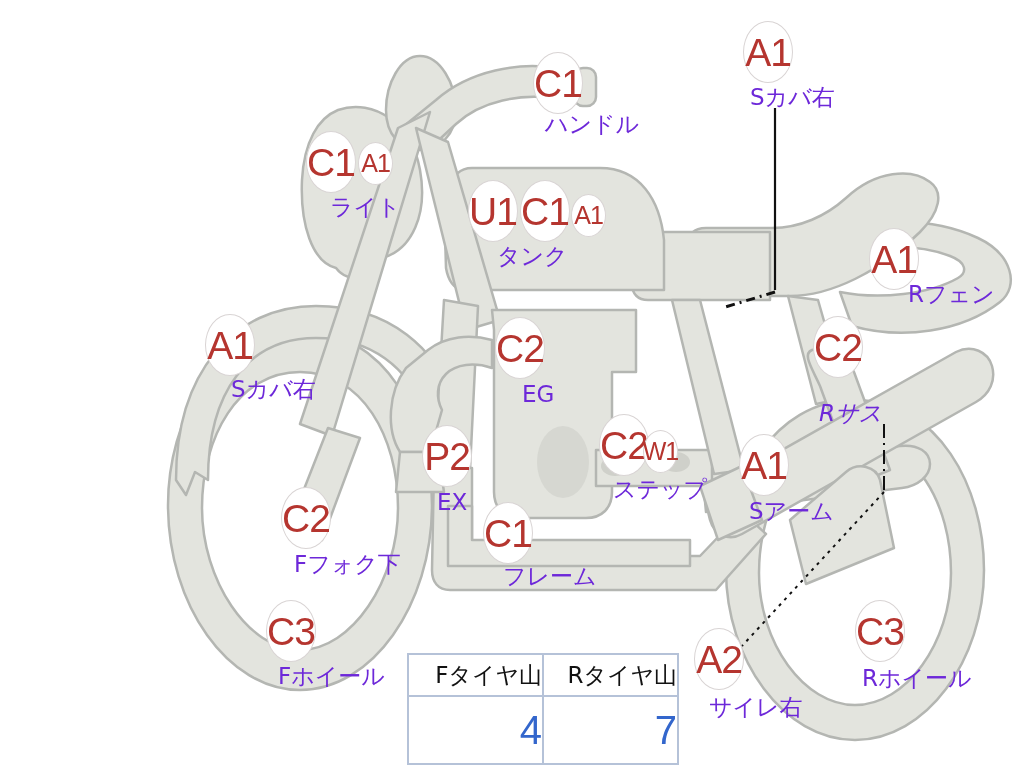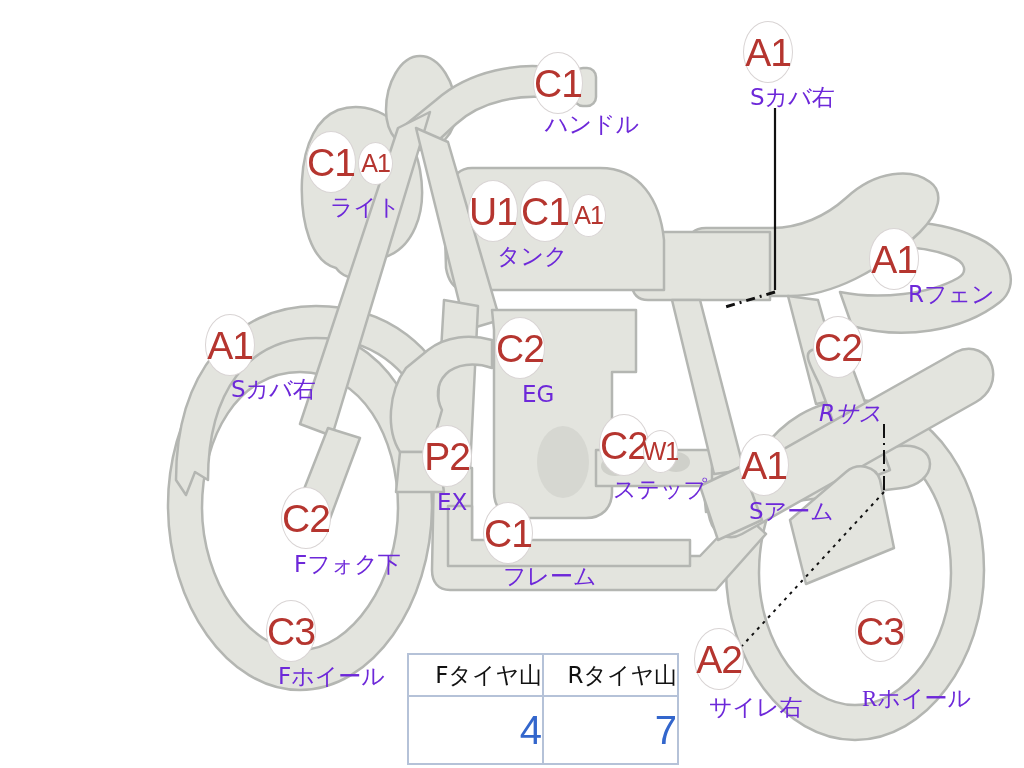--- a/index.html
+++ b/index.html
@@ -395,21 +395,21 @@
   <div class="caption" style="left:231px; top:378px;">Sカバ右</div>
   <div class="caption" style="left:522px; top:383px;">EG</div>
   <div class="caption" style="left:819px; top:402px;font-style:italic;">Rサス</div>
   <div class="caption" style="left:437px; top:491px;">EX</div>
   <div class="caption" style="left:613px; top:478px;">ステップ</div>
   <div class="caption" style="left:749px; top:500px;">Sアーム</div>
   <div class="caption" style="left:294px; top:553px;">Fフォク下</div>
   <div class="caption" style="left:503px; top:565px;">フレーム</div>
   <div class="caption" style="left:278px; top:665px;">Fホイール</div>
   <div class="caption" style="left:709px; top:696px;">サイレ右</div>
-  <div class="caption" style="left:862px; top:687px;font-family:Liberation Serif, serif;">Rホイール</div>
+  <div class="caption" style="left:862px; top:667px;">Rホイール</div>
 
   <table id="tire-table">
     <tbody>
         <tr>
       <th>Fタイヤ山</th>
       <th>Rタイヤ山</th>
     </tr>
     <tr>
       <td>4</td>
       <td>7</td>

